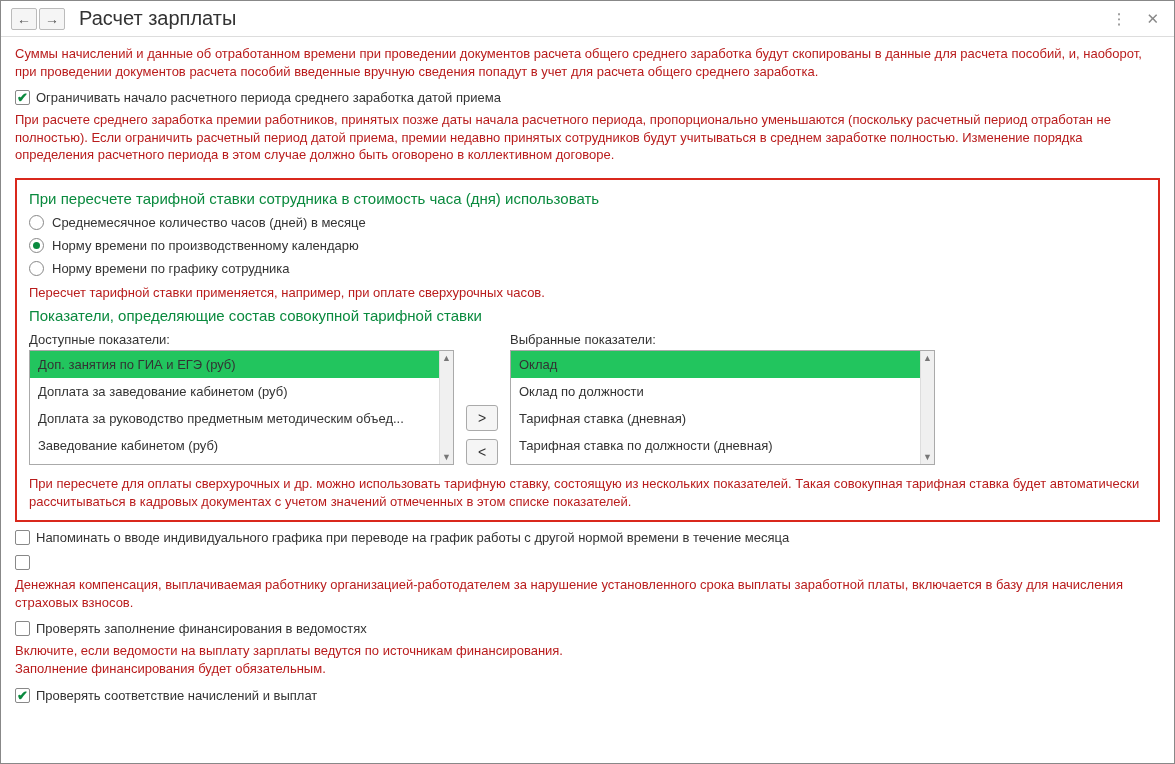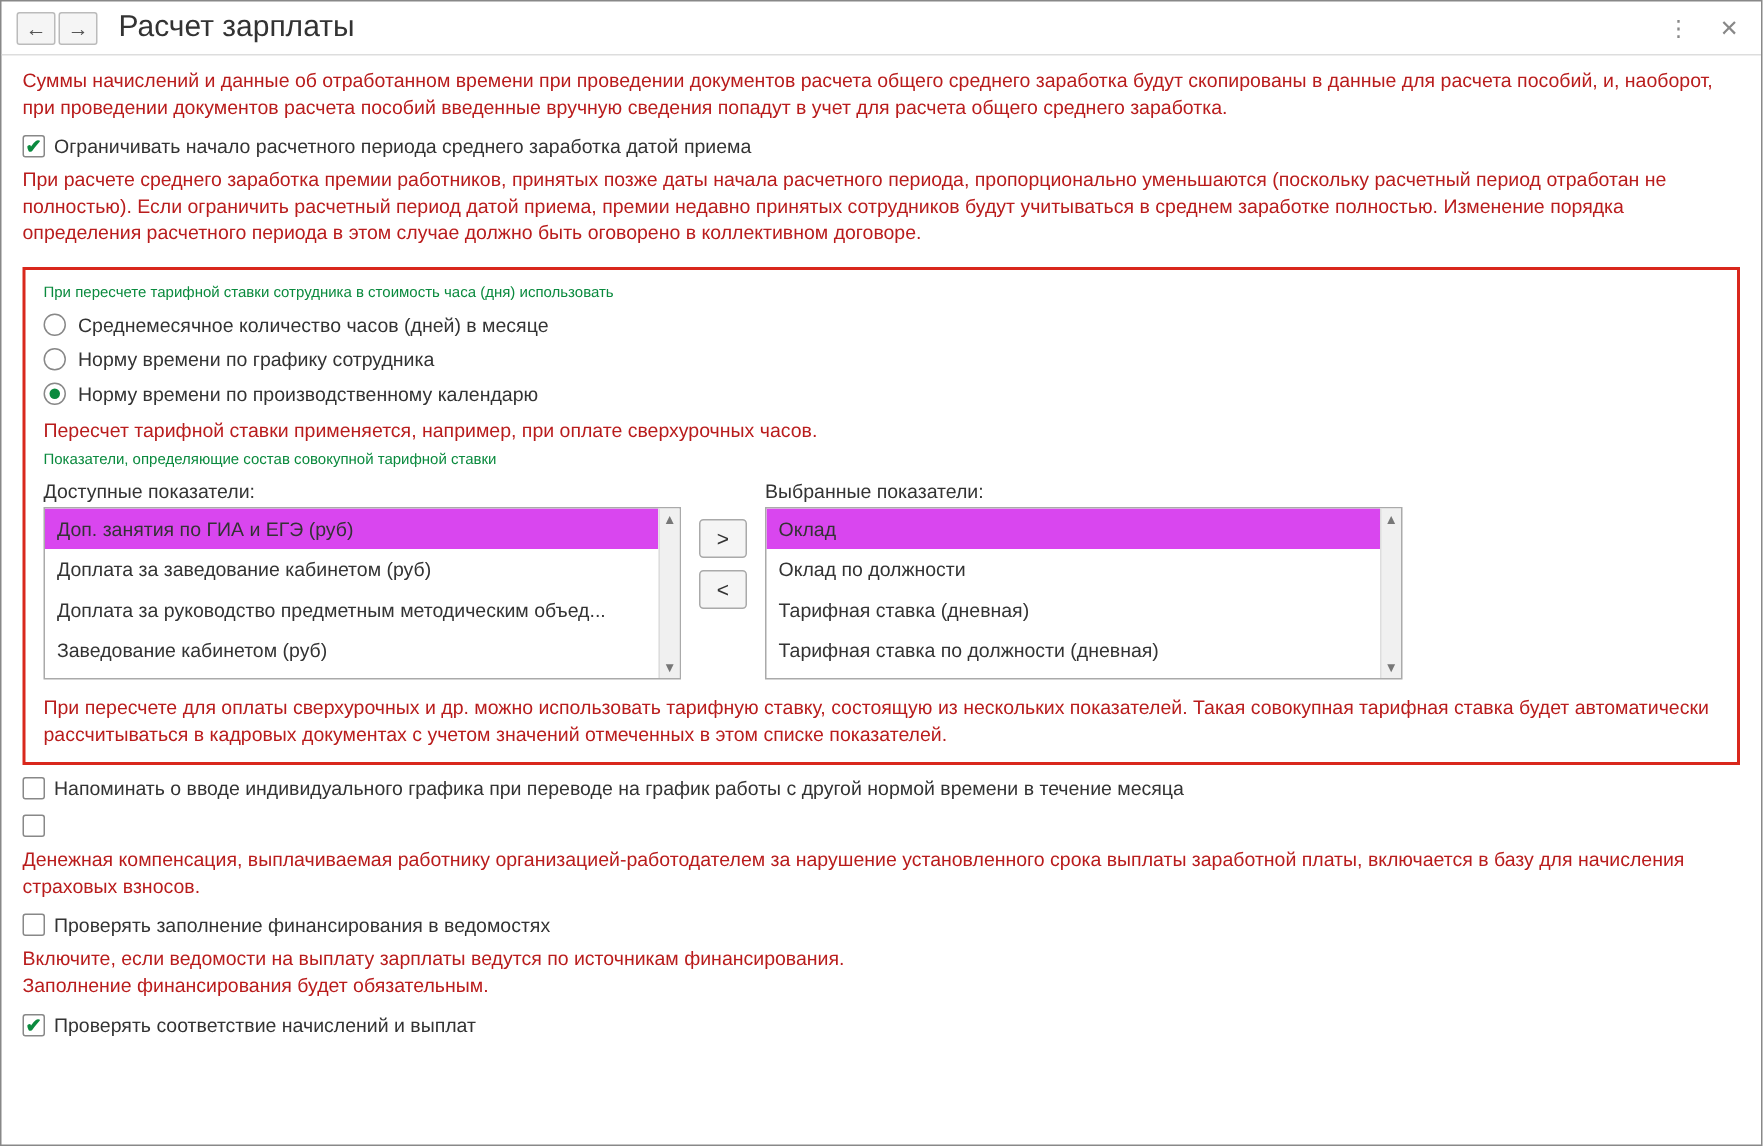--- a/index.html
+++ b/index.html
@@ -89,21 +89,21 @@
       line-height: 1;
       font-weight: bold;
     }
     .highlight-box {
       border: 2px solid #d9281c;
       padding: 10px 12px 10px 12px;
       margin: 14px 0 8px 0;
     }
     .section-title {
       color: #0a8a3e;
-      font-size: 10px;
+      font-size: 15px;
       margin-bottom: 8px;
     }
     .radio-row {
       display: flex;
       align-items: flex-start;
       gap: 8px;
       margin-bottom: 8px;
     }
     .radio {
       width: 15px;
@@ -119,21 +119,21 @@
     .radio.selected::after {
       content: '';
       width: 7px;
       height: 7px;
       border-radius: 50%;
       background: #0a8a3e;
     }
     .dual-list {
       display: flex;
       gap: 12px;
-      align-items: flex-start;
+      align-items: flex-end;
       margin-bottom: 10px;
     }
     .list-col {
       flex: 0 0 425px;
     }
     .list-label {
       margin-bottom: 3px;
       color: #333;
     }
     .listbox {
@@ -147,21 +147,21 @@
       overflow: hidden;
     }
     .list-item {
       padding: 6px 8px;
       cursor: pointer;
       white-space: nowrap;
       overflow: hidden;
       text-overflow: ellipsis;
     }
     .list-item.selected {
-      background: #d946ef;
+      background: #22c55e;
     }
     .scrollbar {
       width: 14px;
       background: #f0f0f0;
       border-left: 1px solid #ddd;
       display: flex;
       flex-direction: column;
       justify-content: space-between;
       align-items: center;
       padding: 2px 0;
@@ -214,26 +214,26 @@
   <div class="info-text">При расчете среднего заработка премии работников, принятых позже даты начала расчетного периода, пропорционально уменьшаются (поскольку расчетный период отработан не полностью). Если ограничить расчетный период датой приема, премии недавно принятых сотрудников будут учитываться в среднем заработке полностью. Изменение порядка определения расчетного периода в этом случае должно быть оговорено в коллективном договоре.</div>
 
   <div class="highlight-box">
     <div class="section-title">При пересчете тарифной ставки сотрудника в стоимость часа (дня) использовать</div>
 
     <div class="radio-row">
       <span class="radio"></span>
       <span>Среднемесячное количество часов (дней) в месяце</span>
     </div>
     <div class="radio-row">
+      <span class="radio selected"></span>
+      <span>Норму времени по производственному календарю</span>
+    </div>
+    <div class="radio-row">
       <span class="radio"></span>
       <span>Норму времени по графику сотрудника</span>
-    </div>
-    <div class="radio-row">
-      <span class="radio selected"></span>
-      <span>Норму времени по производственному календарю</span>
     </div>
 
     <div class="info-text" style="margin-bottom:6px;">Пересчет тарифной ставки применяется, например, при оплате сверхурочных часов.</div>
 
     <div class="section-title">Показатели, определяющие состав совокупной тарифной ставки</div>
 
     <div class="dual-list">
       <div class="list-col">
         <div class="list-label">Доступные показатели:</div>
         <div class="listbox">

